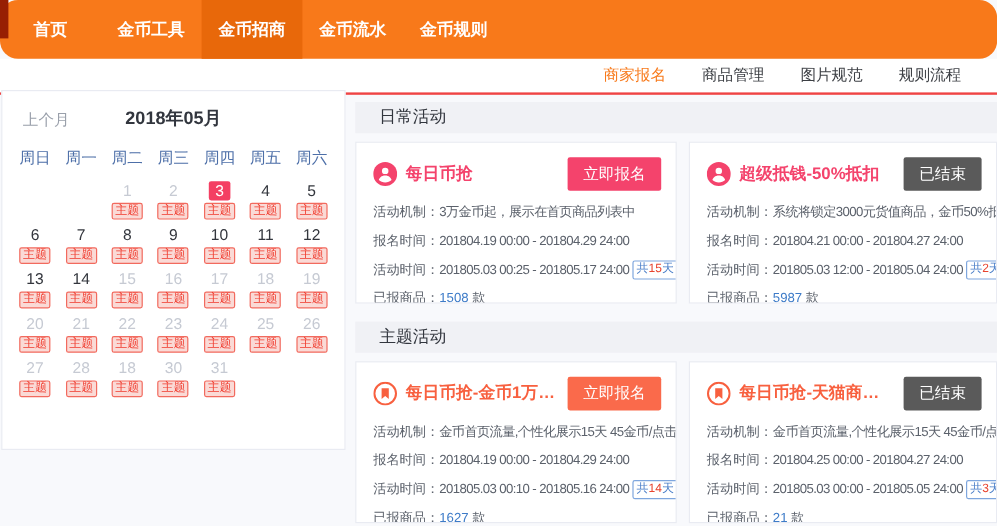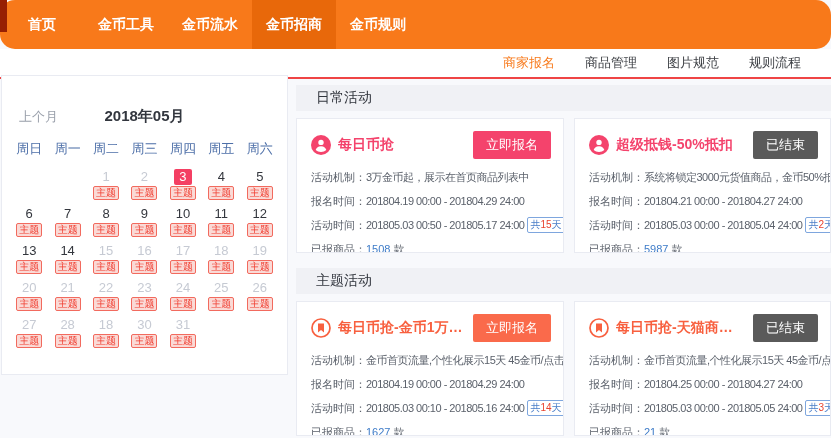--- a/index.html
+++ b/index.html
@@ -16,21 +16,21 @@
        color:#fff;font-size:14px;font-weight:bold;cursor:pointer;}
   .tab.active{background:#e8680a;}
   
   .subnav{height:28px;background:#fff;border-bottom:2px solid #ef4444;
           display:flex;align-items:center;padding-left:35px;justify-content:flex-end;}
   .sub{font-size:13px;color:#3c3f44;min-width:52px;margin-right:30px;cursor:pointer;}
   .sub.active{color:#f8791a;}
   
   .calendar{position:absolute;left:1px;top:75px;width:287px;height:300px;
             background:#fff;border:1px solid #e9ebf2;box-sizing:border-box;}
-  .cal-head{position:relative;height:30px;margin-top:25px;}
+  .cal-head{position:relative;height:30px;margin-top:8px;}
   .prev{position:absolute;left:17px;top:7px;font-size:13px;color:#9aa0ab;cursor:pointer;}
   .cal-title{text-align:center;font-size:15px;font-weight:bold;color:#32363e;line-height:30px;}
   .weekdays{display:grid;grid-template-columns:repeat(7,1fr);padding:6px 8px 2px;}
   .wd{text-align:center;font-size:13px;color:#4d6fa8;line-height:24px;}
   .cal-grid{display:grid;grid-template-columns:repeat(7,1fr);padding:4px 8px;row-gap:1px;}
   .ccell{height:36px;text-align:center;}
   .day{display:inline-block;font-size:13px;line-height:16px;min-width:18px;}
   .day.normal{color:#33363d;}
   .day.muted{color:#c6cad3;}
   .day.selected{color:#fff;border-radius:2px;padding:0 4px;min-width:10px;}
@@ -63,25 +63,25 @@
 
 <div class="topnav">
   <div class="left-strip"></div>
   <div style="display:flex" id="top-tabs">
       <div class="tab">
         <span>首页</span>
       </div>
       <div class="tab">
         <span>金币工具</span>
       </div>
-      <div class="tab">
-        <span>金币流水</span>
-      </div>
       <div class="tab active">
         <span>金币招商</span>
+      </div>
+      <div class="tab">
+        <span>金币流水</span>
       </div>
       <div class="tab">
         <span>金币规则</span>
       </div>
     </div>
 </div>
 
 <div class="subnav" id="sub-tabs">
     <span class="sub active">商家报名</span>
     <span class="sub">商品管理</span>
@@ -154,40 +154,40 @@
                 <circle cx="10" cy="7.4" r="2.7" fill="#fff"></circle>
                 <path d="M10 11.2c-3.1 0-5 1.9-5.3 3.9 1.4 1.2 3.2 1.9 5.3 1.9s3.9-.7 5.3-1.9c-.3-2-2.2-3.9-5.3-3.9z" fill="#fff"></path>
               </svg>
             </span>
             <span class="card-title" style="color: rgb(244, 67, 108); text-align: center;">每日币抢</span>
             <span class="card-btn" style="background: rgb(244, 67, 108); color: rgb(255, 255, 255);">立即报名</span>
           </div>
           <div class="card-body">
             <div class="crow"><span class="lbl">活动机制：</span><span class="val">3万金币起，展示在首页商品列表中</span></div>
             <div class="crow"><span class="lbl">报名时间：</span><span class="val">201804.19 00:00 - 201804.29 24:00</span></div>
-            <div class="crow"><span class="lbl">活动时间：</span><span class="val">201805.03 00:50 - 201805.17 24:00</span><span class="dur" style="border-color: rgb(126, 166, 222); color: rgb(74, 126, 200);"><span>共</span><span class="n" style="color: rgb(232, 67, 46);">15</span><span>天</span></span></div>
+            <div class="crow"><span class="lbl">活动时间：</span><span class="val">201805.03 00:25 - 201805.17 24:00</span><span class="dur" style="border-color: rgb(126, 166, 222); color: rgb(74, 126, 200);"><span>共</span><span class="n" style="color: rgb(232, 67, 46);">15</span><span>天</span></span></div>
             <div class="crow"><span class="lbl">已报商品：</span><span class="cnt" style="color: rgb(61, 123, 200);">1508</span><span class="unit">款</span></div>
           </div>
         </div>
         <div class="card">
           <div class="card-head">
             <span class="cicon">
               <svg width="20" height="20" viewBox="0 0 20 20">
                 <circle cx="10" cy="10" r="10" fill="#f4436c"></circle>
                 <circle cx="10" cy="7.4" r="2.7" fill="#fff"></circle>
                 <path d="M10 11.2c-3.1 0-5 1.9-5.3 3.9 1.4 1.2 3.2 1.9 5.3 1.9s3.9-.7 5.3-1.9c-.3-2-2.2-3.9-5.3-3.9z" fill="#fff"></path>
               </svg>
             </span>
             <span class="card-title" style="color: rgb(244, 67, 108);">超级抵钱-50%抵扣</span>
             <span class="card-btn" style="background: rgb(90, 90, 90); color: rgb(255, 255, 255);">已结束</span>
           </div>
           <div class="card-body">
             <div class="crow"><span class="lbl">活动机制：</span><span class="val">系统将锁定3000元货值商品，金币50%抵扣</span></div>
             <div class="crow"><span class="lbl">报名时间：</span><span class="val">201804.21 00:00 - 201804.27 24:00</span></div>
-            <div class="crow"><span class="lbl">活动时间：</span><span class="val">201805.03 00:00 - 201805.04 24:00</span><span class="dur" style="border-color: rgb(126, 166, 222); color: rgb(74, 126, 200);"><span>共</span><span class="n" style="color: rgb(232, 67, 46);">2</span><span>天</span></span></div>
+            <div class="crow"><span class="lbl">活动时间：</span><span class="val">201805.03 12:00 - 201805.04 24:00</span><span class="dur" style="border-color: rgb(126, 166, 222); color: rgb(74, 126, 200);"><span>共</span><span class="n" style="color: rgb(232, 67, 46);">2</span><span>天</span></span></div>
             <div class="crow"><span class="lbl">已报商品：</span><span class="cnt" style="color: rgb(61, 123, 200);">5987</span><span class="unit">款</span></div>
           </div>
         </div>
       </div>
     </div>
     <div class="section">
       <div class="sec-head">主题活动</div>
       <div class="cards">
         <div class="card">
           <div class="card-head">

